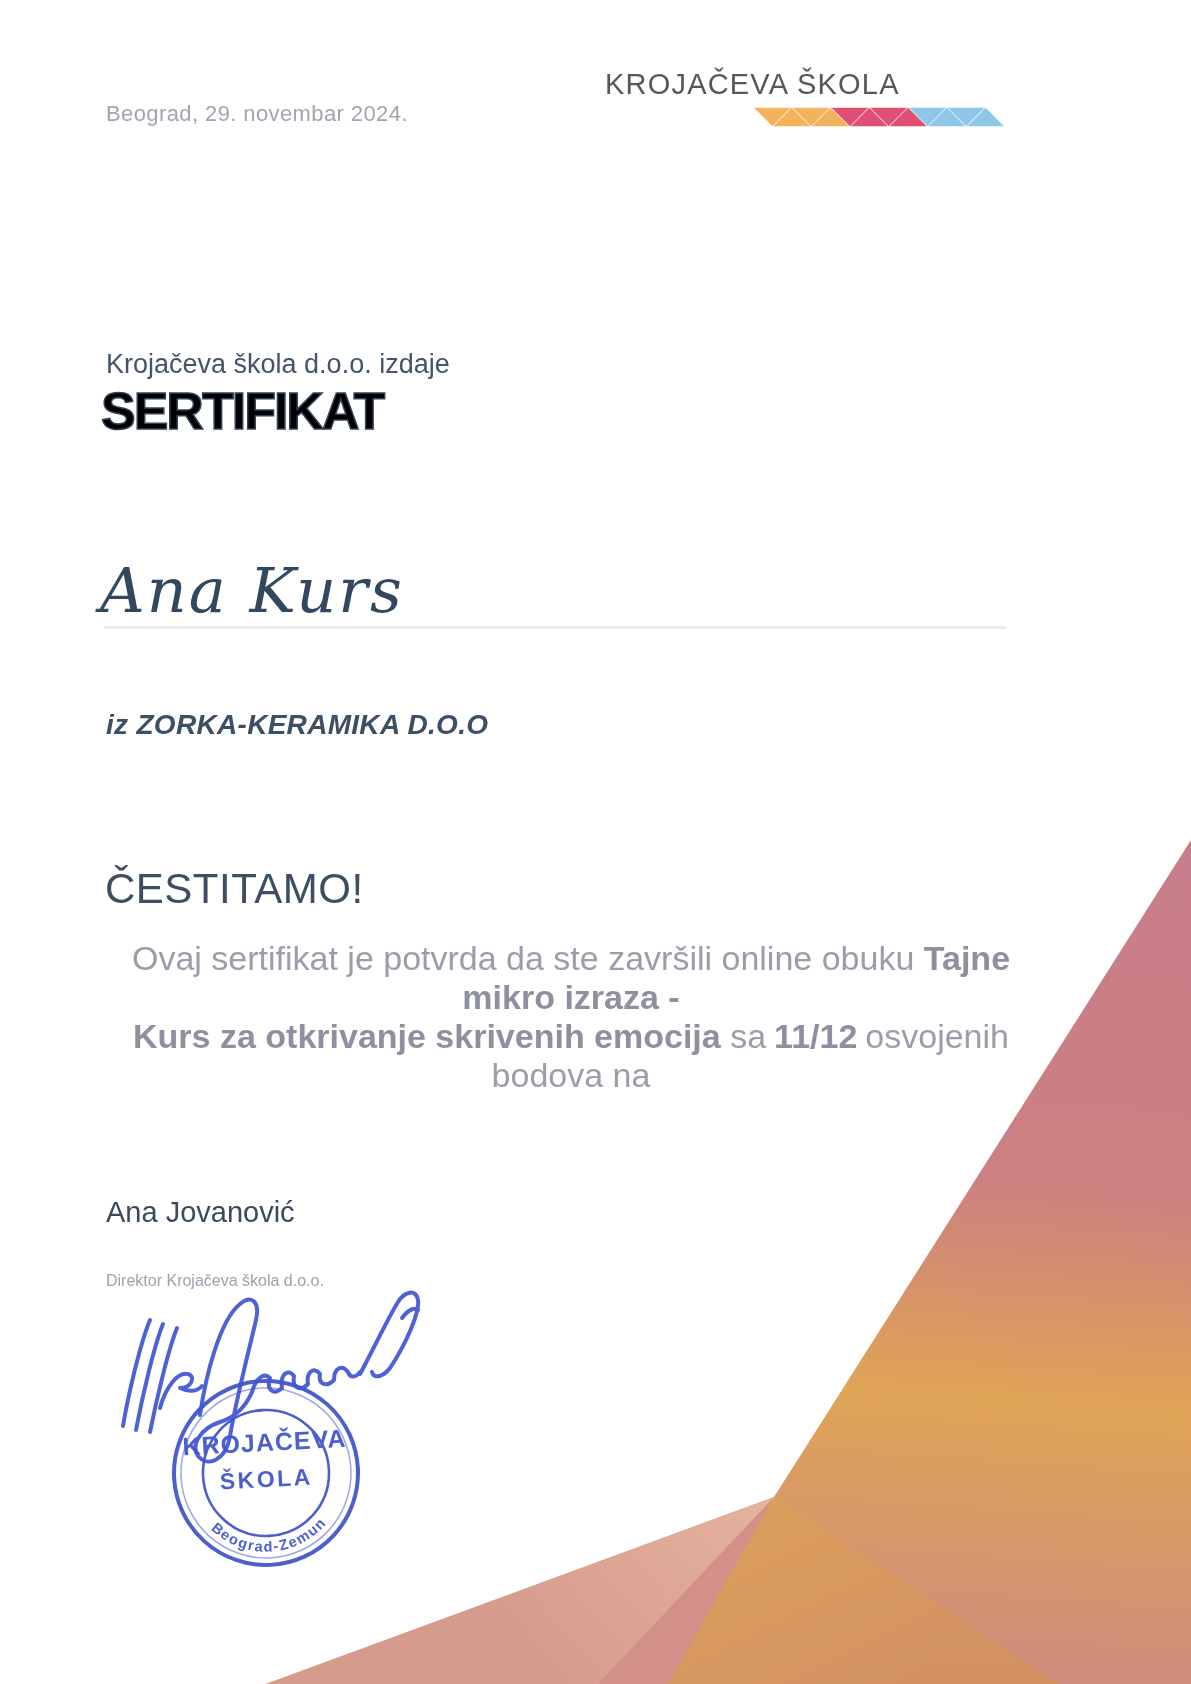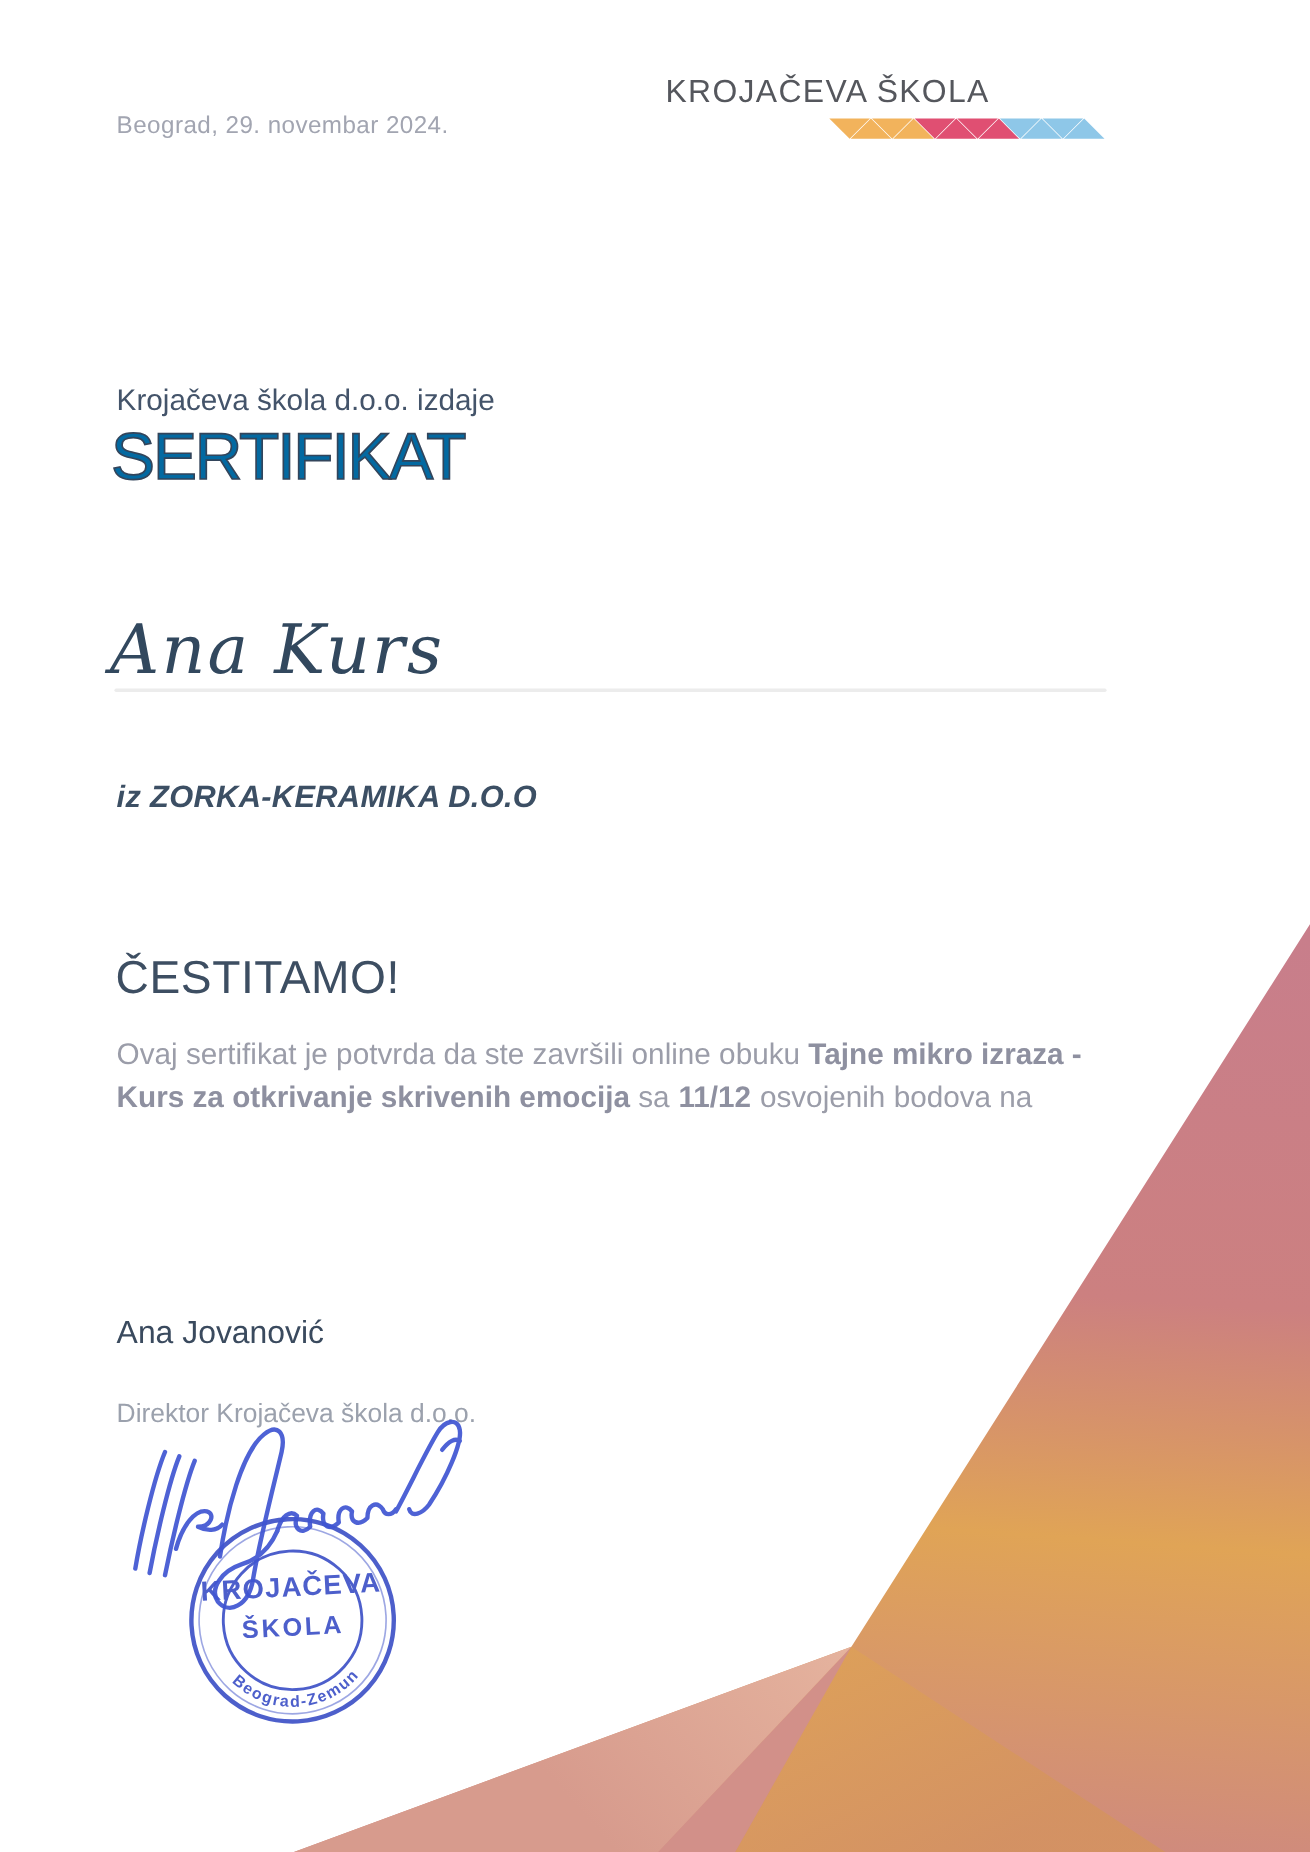--- a/index.html
+++ b/index.html
@@ -6,30 +6,30 @@
   .page{
     position:relative;width:1191px;height:1684px;margin:0 auto;background:#ffffff;
     overflow:hidden;font-family:"Liberation Sans",sans-serif;
   }
   .layer{position:absolute;z-index:1;}
   #decor{position:absolute;left:0;top:0;z-index:0;pointer-events:none;}
   .date{left:106px;top:101px;font-size:22px;color:#a2a5b1;letter-spacing:.4px;}
   .wordmark{left:605px;top:68px;width:400px;text-align:left;font-size:29px;color:#55575d;letter-spacing:1.2px;}
   .band{left:753px;top:106px;}
   .issuer{left:106px;top:349px;font-size:27px;color:#44546a;}
-  .title{left:101px;top:385px;font-size:60px;font-weight:400;color:#0369a1;letter-spacing:-2px;line-height:1;-webkit-text-stroke:1.5px #33455b;}
+  .title{left:101px;top:385px;font-size:52px;font-weight:700;color:#000000;letter-spacing:-2px;line-height:1;-webkit-text-stroke:1.5px #33455b;}
   .name{left:100px;top:560px;font-family:"DejaVu Serif",serif;font-style:italic;font-size:62px;color:#32485e;letter-spacing:2px;line-height:1;}
   .name-line{left:104px;top:626px;width:902px;height:3px;background:#ececec;border-radius:2px;}
   .company{left:106px;top:692px;font-size:28px;font-style:italic;font-weight:700;color:#3c4f64;letter-spacing:.3px;margin-top:17px;}
   .congrats{left:105px;top:865px;font-size:42px;color:#3d4e62;letter-spacing:.5px;}
-  .body-text{left:106px;top:939px;width:930px;font-size:27px;line-height:39px;color:#9b9da9;}
+  .body-text{left:106px;top:939px;width:930px;font-size:34px;line-height:39px;color:#9b9da9;text-align:center;}
   .body-text b{font-weight:700;color:#8e90a0;}
   .body-text .score{margin:0 8px;}
   .signer-name{left:106px;top:1196px;font-size:29px;color:#3a4a5e;}
-  .signer-role{left:106px;top:1272px;font-size:24px;color:#9ba1ad;}
+  .signer-role{left:106px;top:1272px;font-size:16px;color:#9ba1ad;}
   .stamp{left:166px;top:1373px;transform:rotate(-3deg);}
   .stamp text{font-family:"Liberation Sans",sans-serif;fill:#3a4ec6;}
   .autograph{left:100px;top:1280px;}
 </style>
 </head>
 <body>
 
 <div class="page">
 
   <svg id="decor" width="1191" height="1684" viewBox="0 0 1191 1684">

